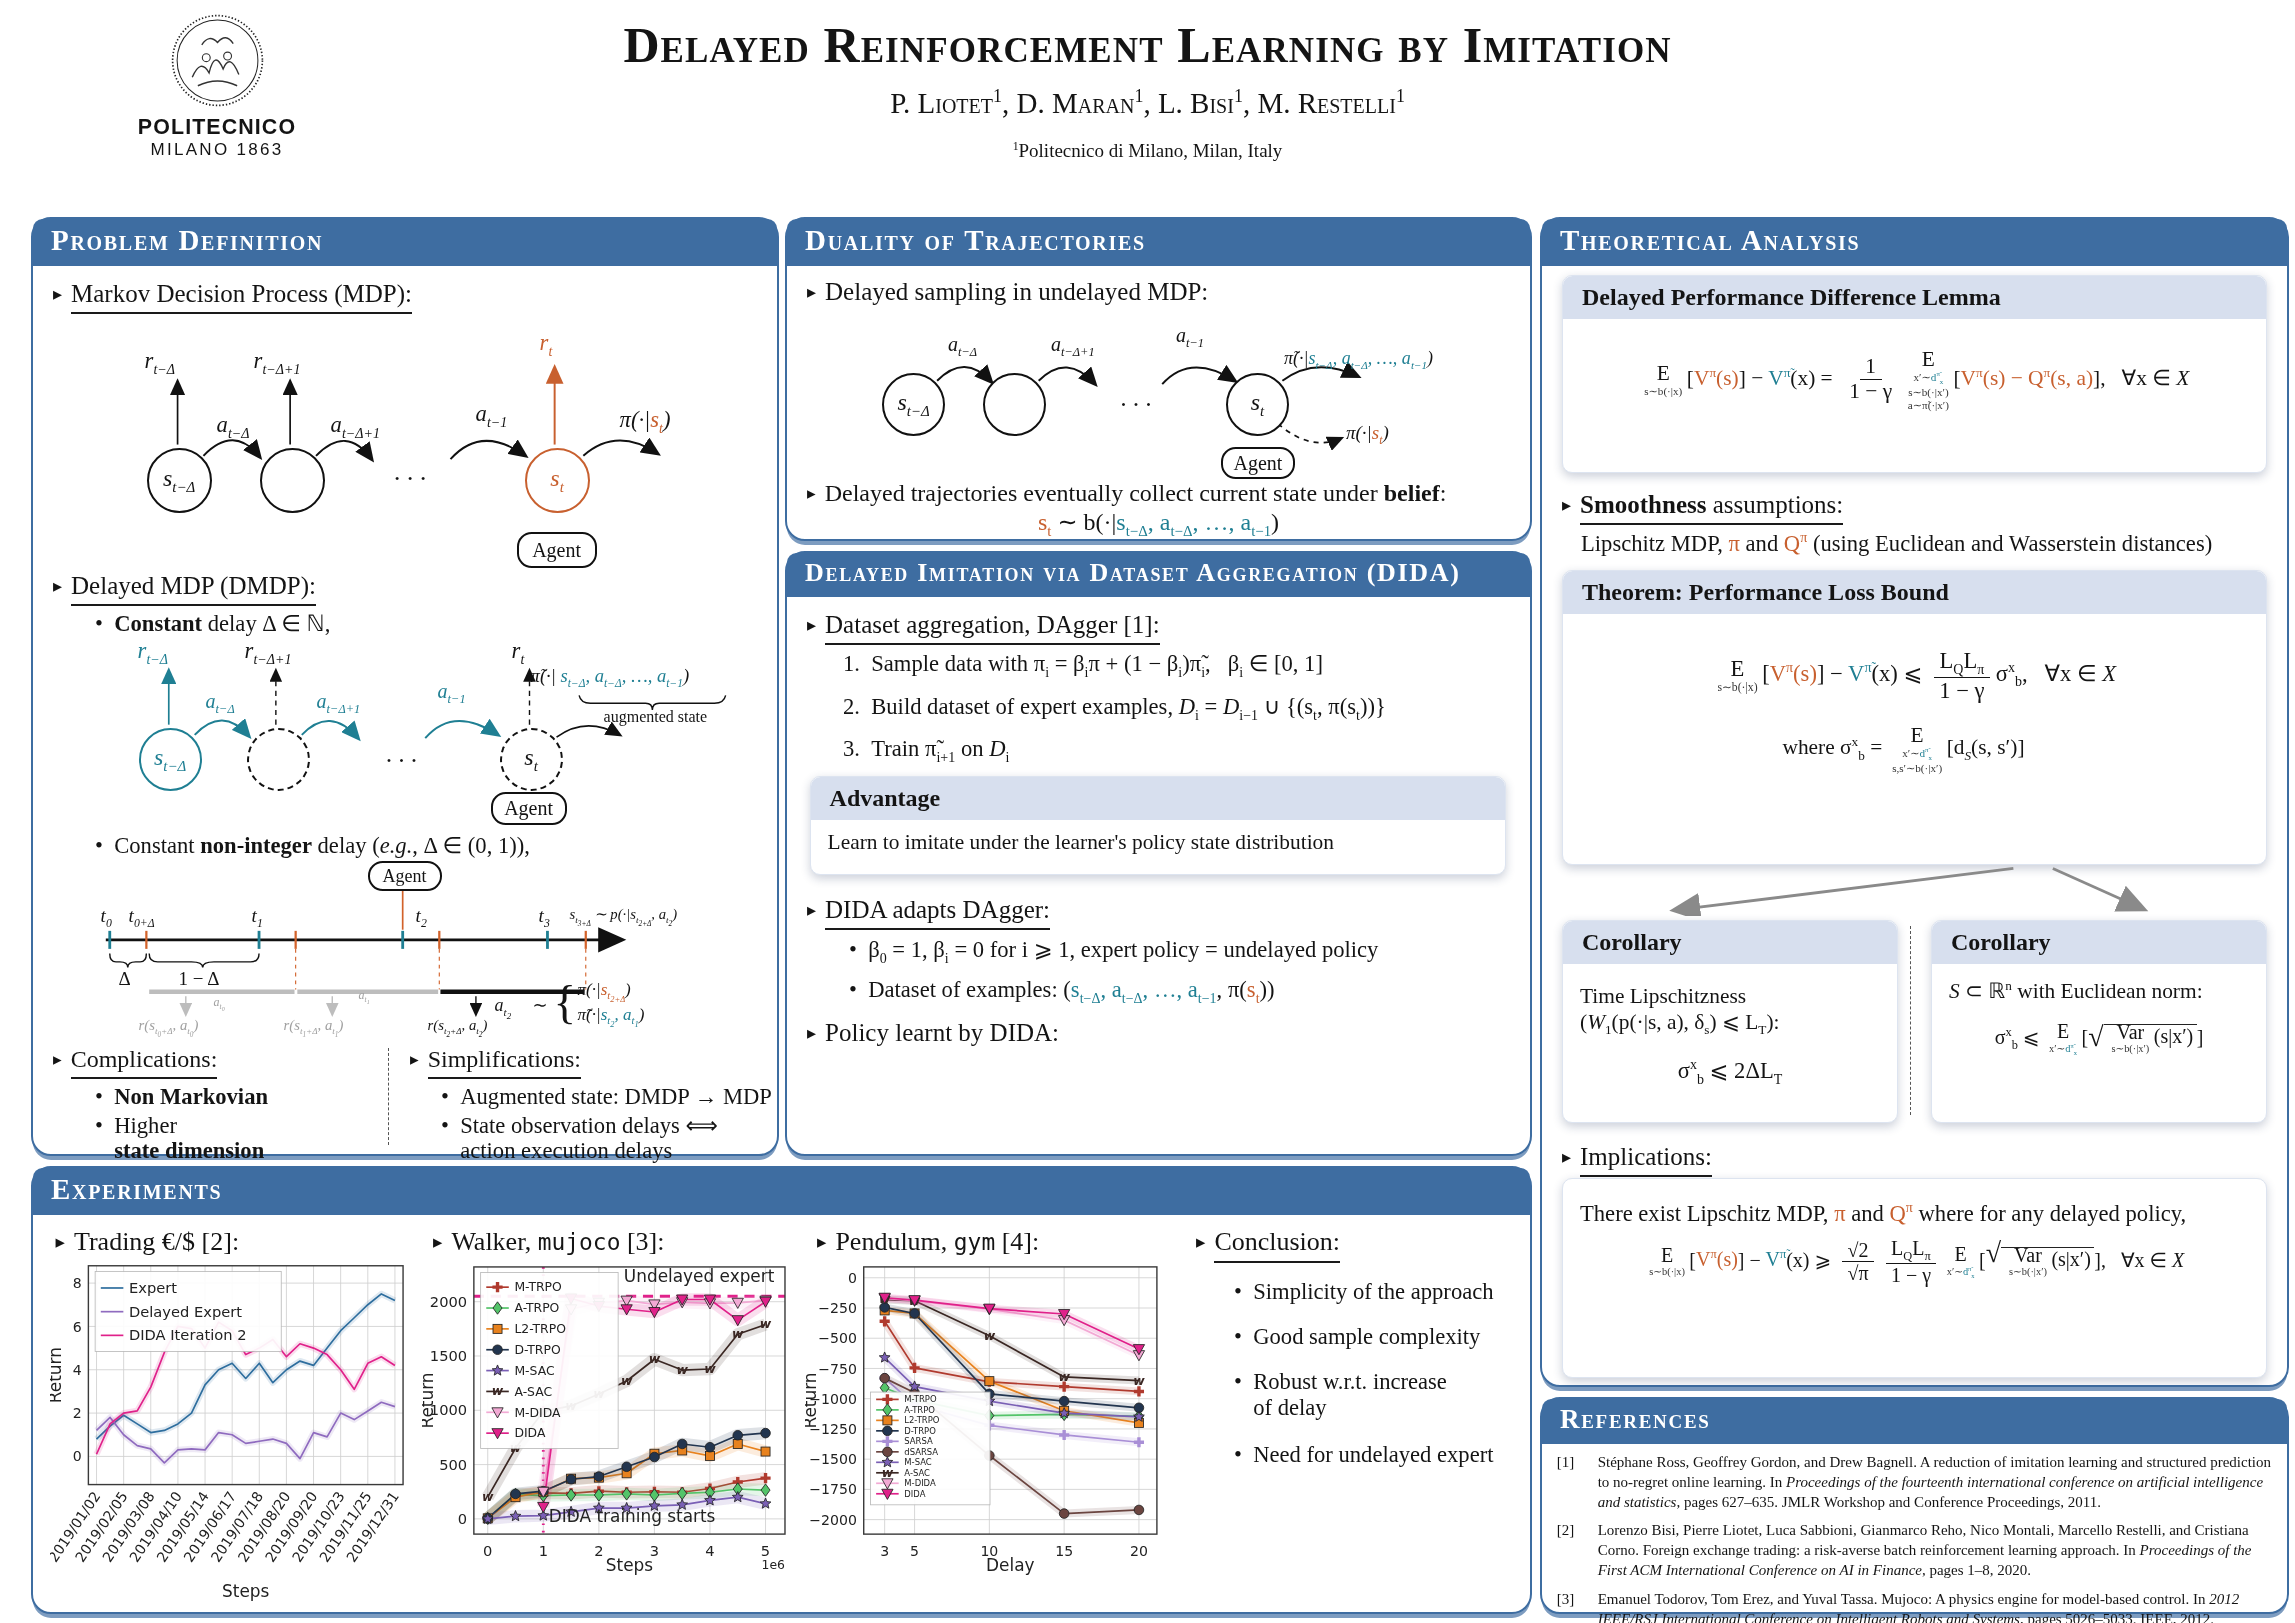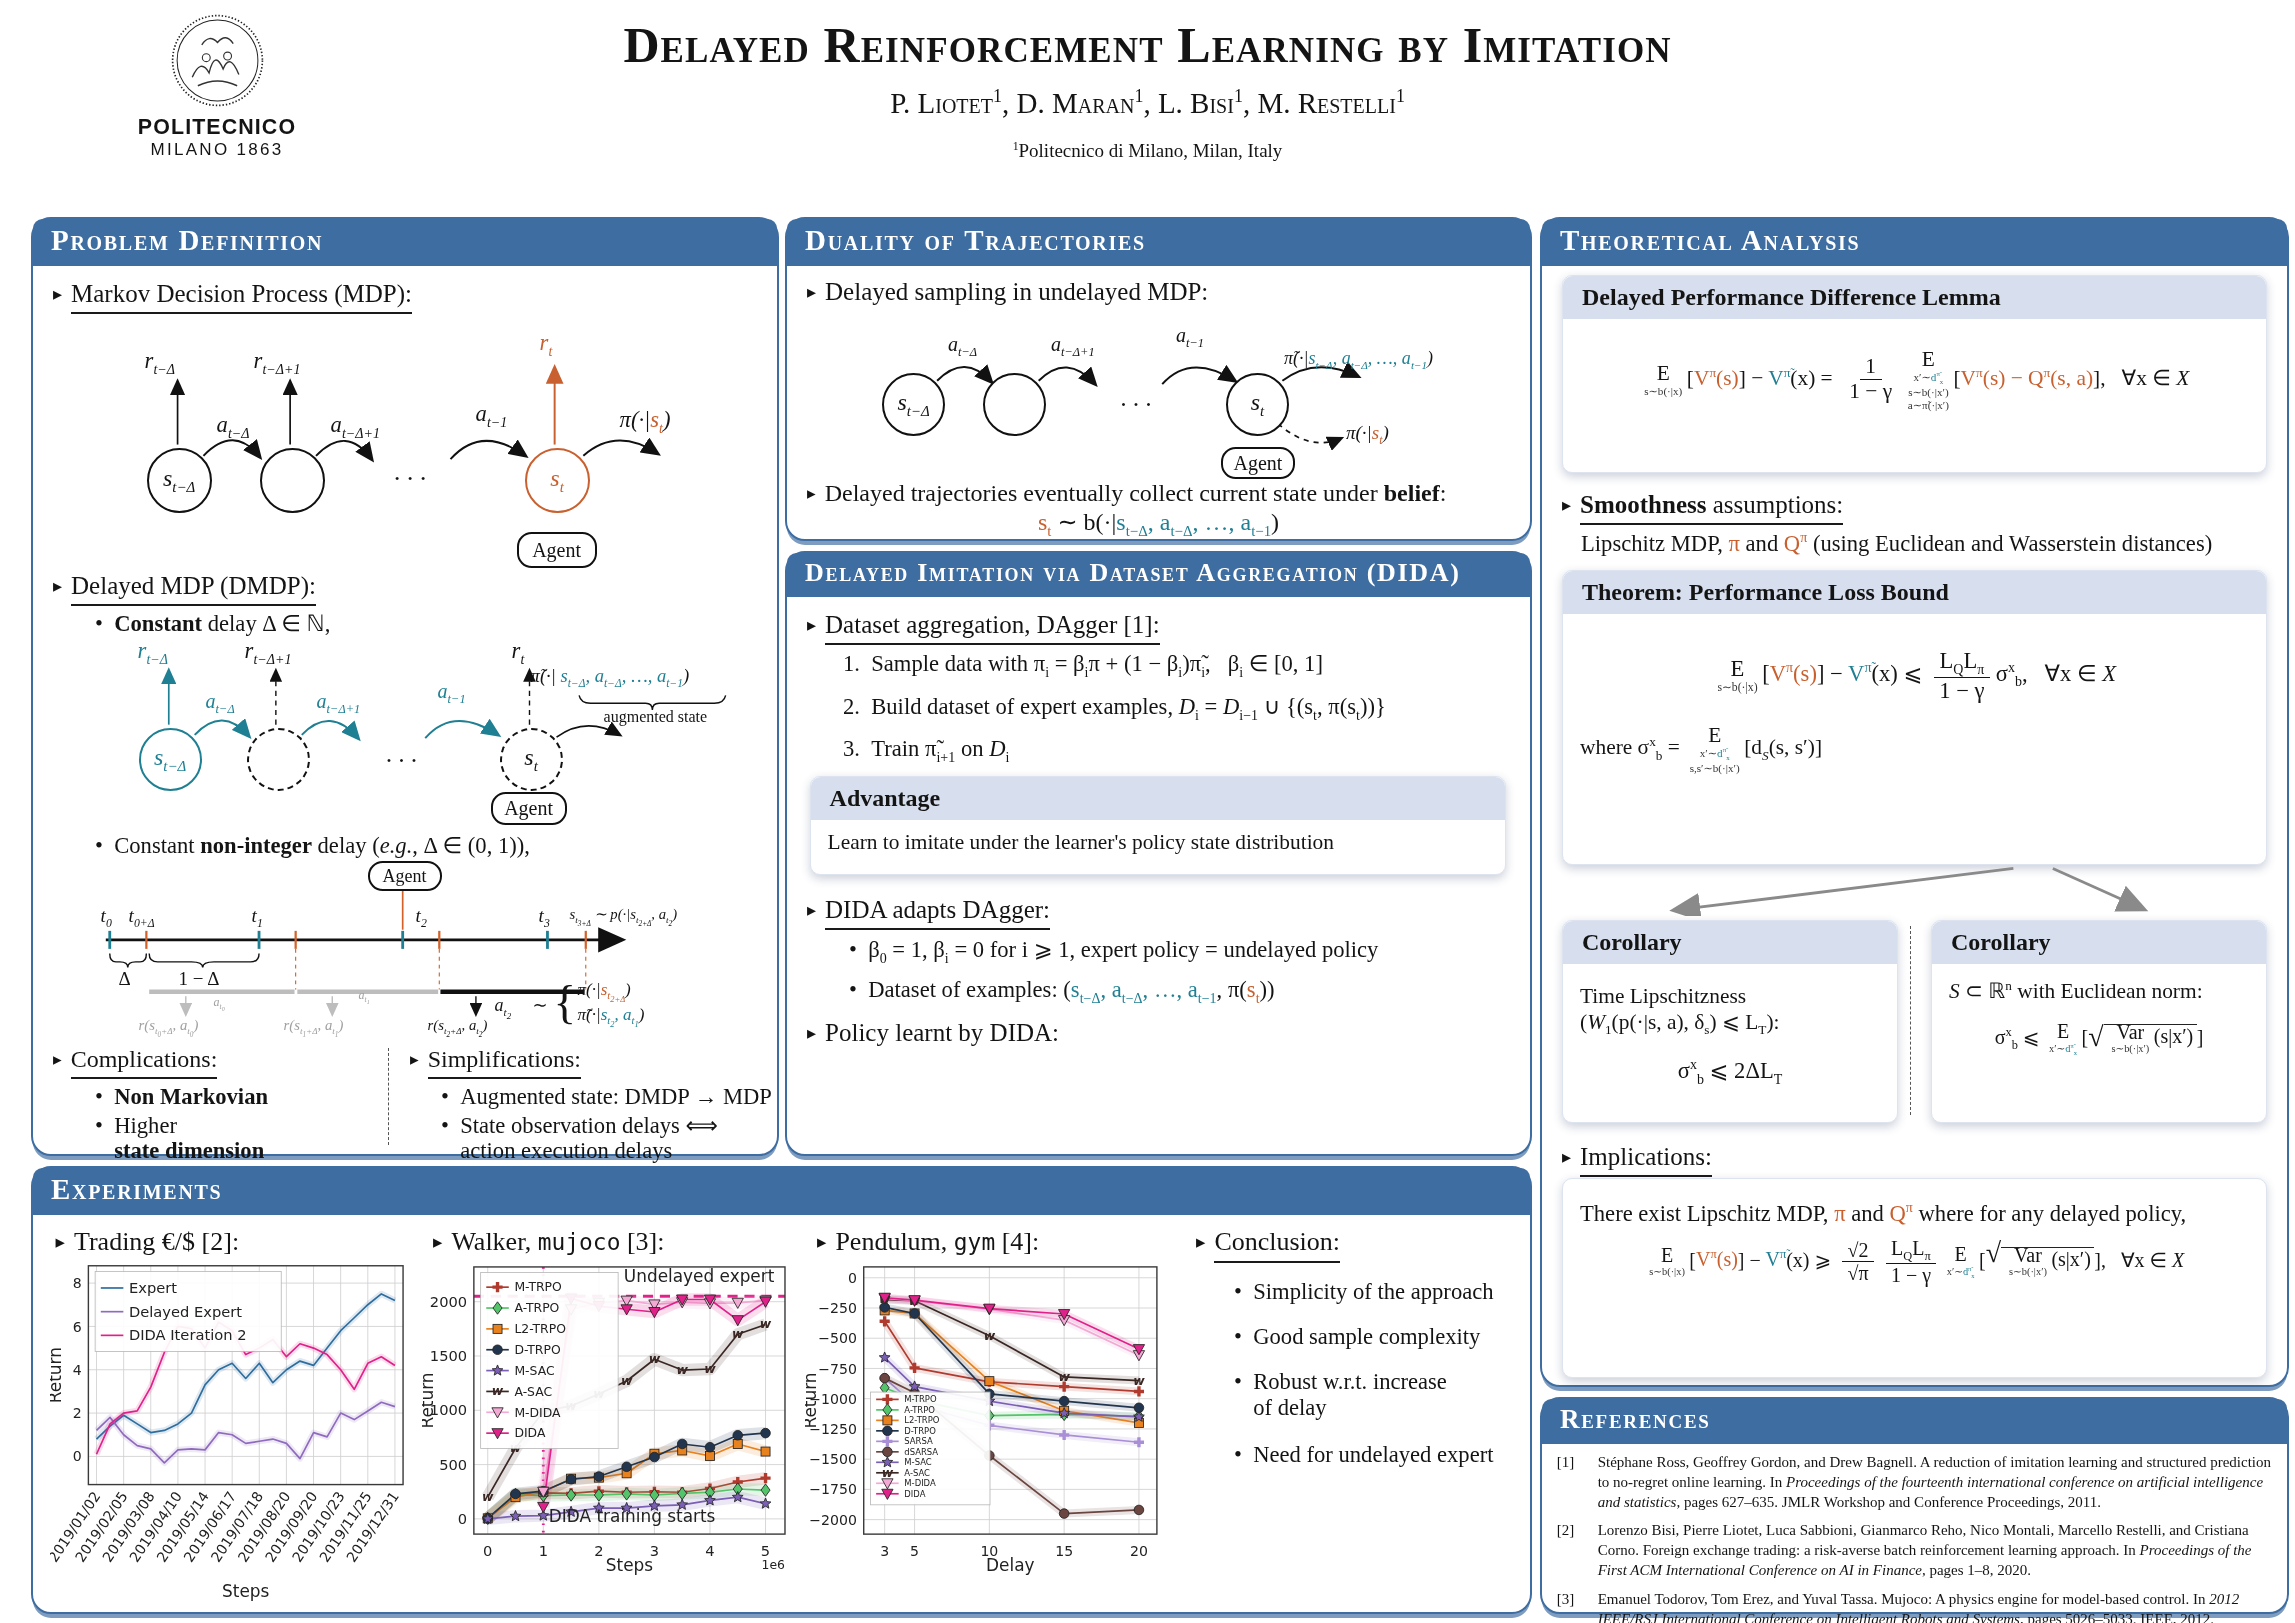--- a/index.html
+++ b/index.html
@@ -298,21 +298,21 @@
 
   <div class="tbox" style="left:20px;top:351px;width:703px;height:293px">
     <div class="th">Theorem: Performance Loss Bound</div>
     <div class="tb fm" style="padding-top:34px;font-size:22.6px"><span class="ev">
           <span>E</span>
           <span class="lim">s∼b(·|x)</span>
         </span>[<span class="o">V<sup>π</sup>(s)</span>] − <span class="t">V<sup>π̃</sup></span>(x) ⩽ <span class="frac">
           <span class="fn">L<sub>Q</sub>L<sub>π</sub></span>
           <span class="fd">1 − γ</span>
         </span>σ<sup>x</sup><sub>b</sub>,&nbsp;&nbsp;&nbsp;∀x ∈ <i>X</i></div>
-    <div class="tb fm" style="text-align:left;padding-right:39px;font-size:21.4px">where σ<sup>x</sup><sub>b</sub> = <span class="ev">
+    <div class="tb fm" style="text-align:center;padding-right:39px;font-size:21.4px">where σ<sup>x</sup><sub>b</sub> = <span class="ev">
           <span>E</span>
           <span class="lim">x′∼<span class="t">d<sup>π̃</sup><sub>x</sub></span></span>
           <span class="lim">s,s′∼b(·|x′)</span>
         </span>[d<sub><i>S</i></sub>(s, s′)]</div>
   </div>
 
   <svg class="abs" style="left:20px;top:647px" width="703" height="50" viewBox="0 0 1246 88">
     <defs>
         <marker id="mga" markerWidth="12" markerHeight="10" refX="9" refY="5" orient="auto">
           <path d="M0,0L11,5L0,10Z" fill="#8a8a8a"></path>

